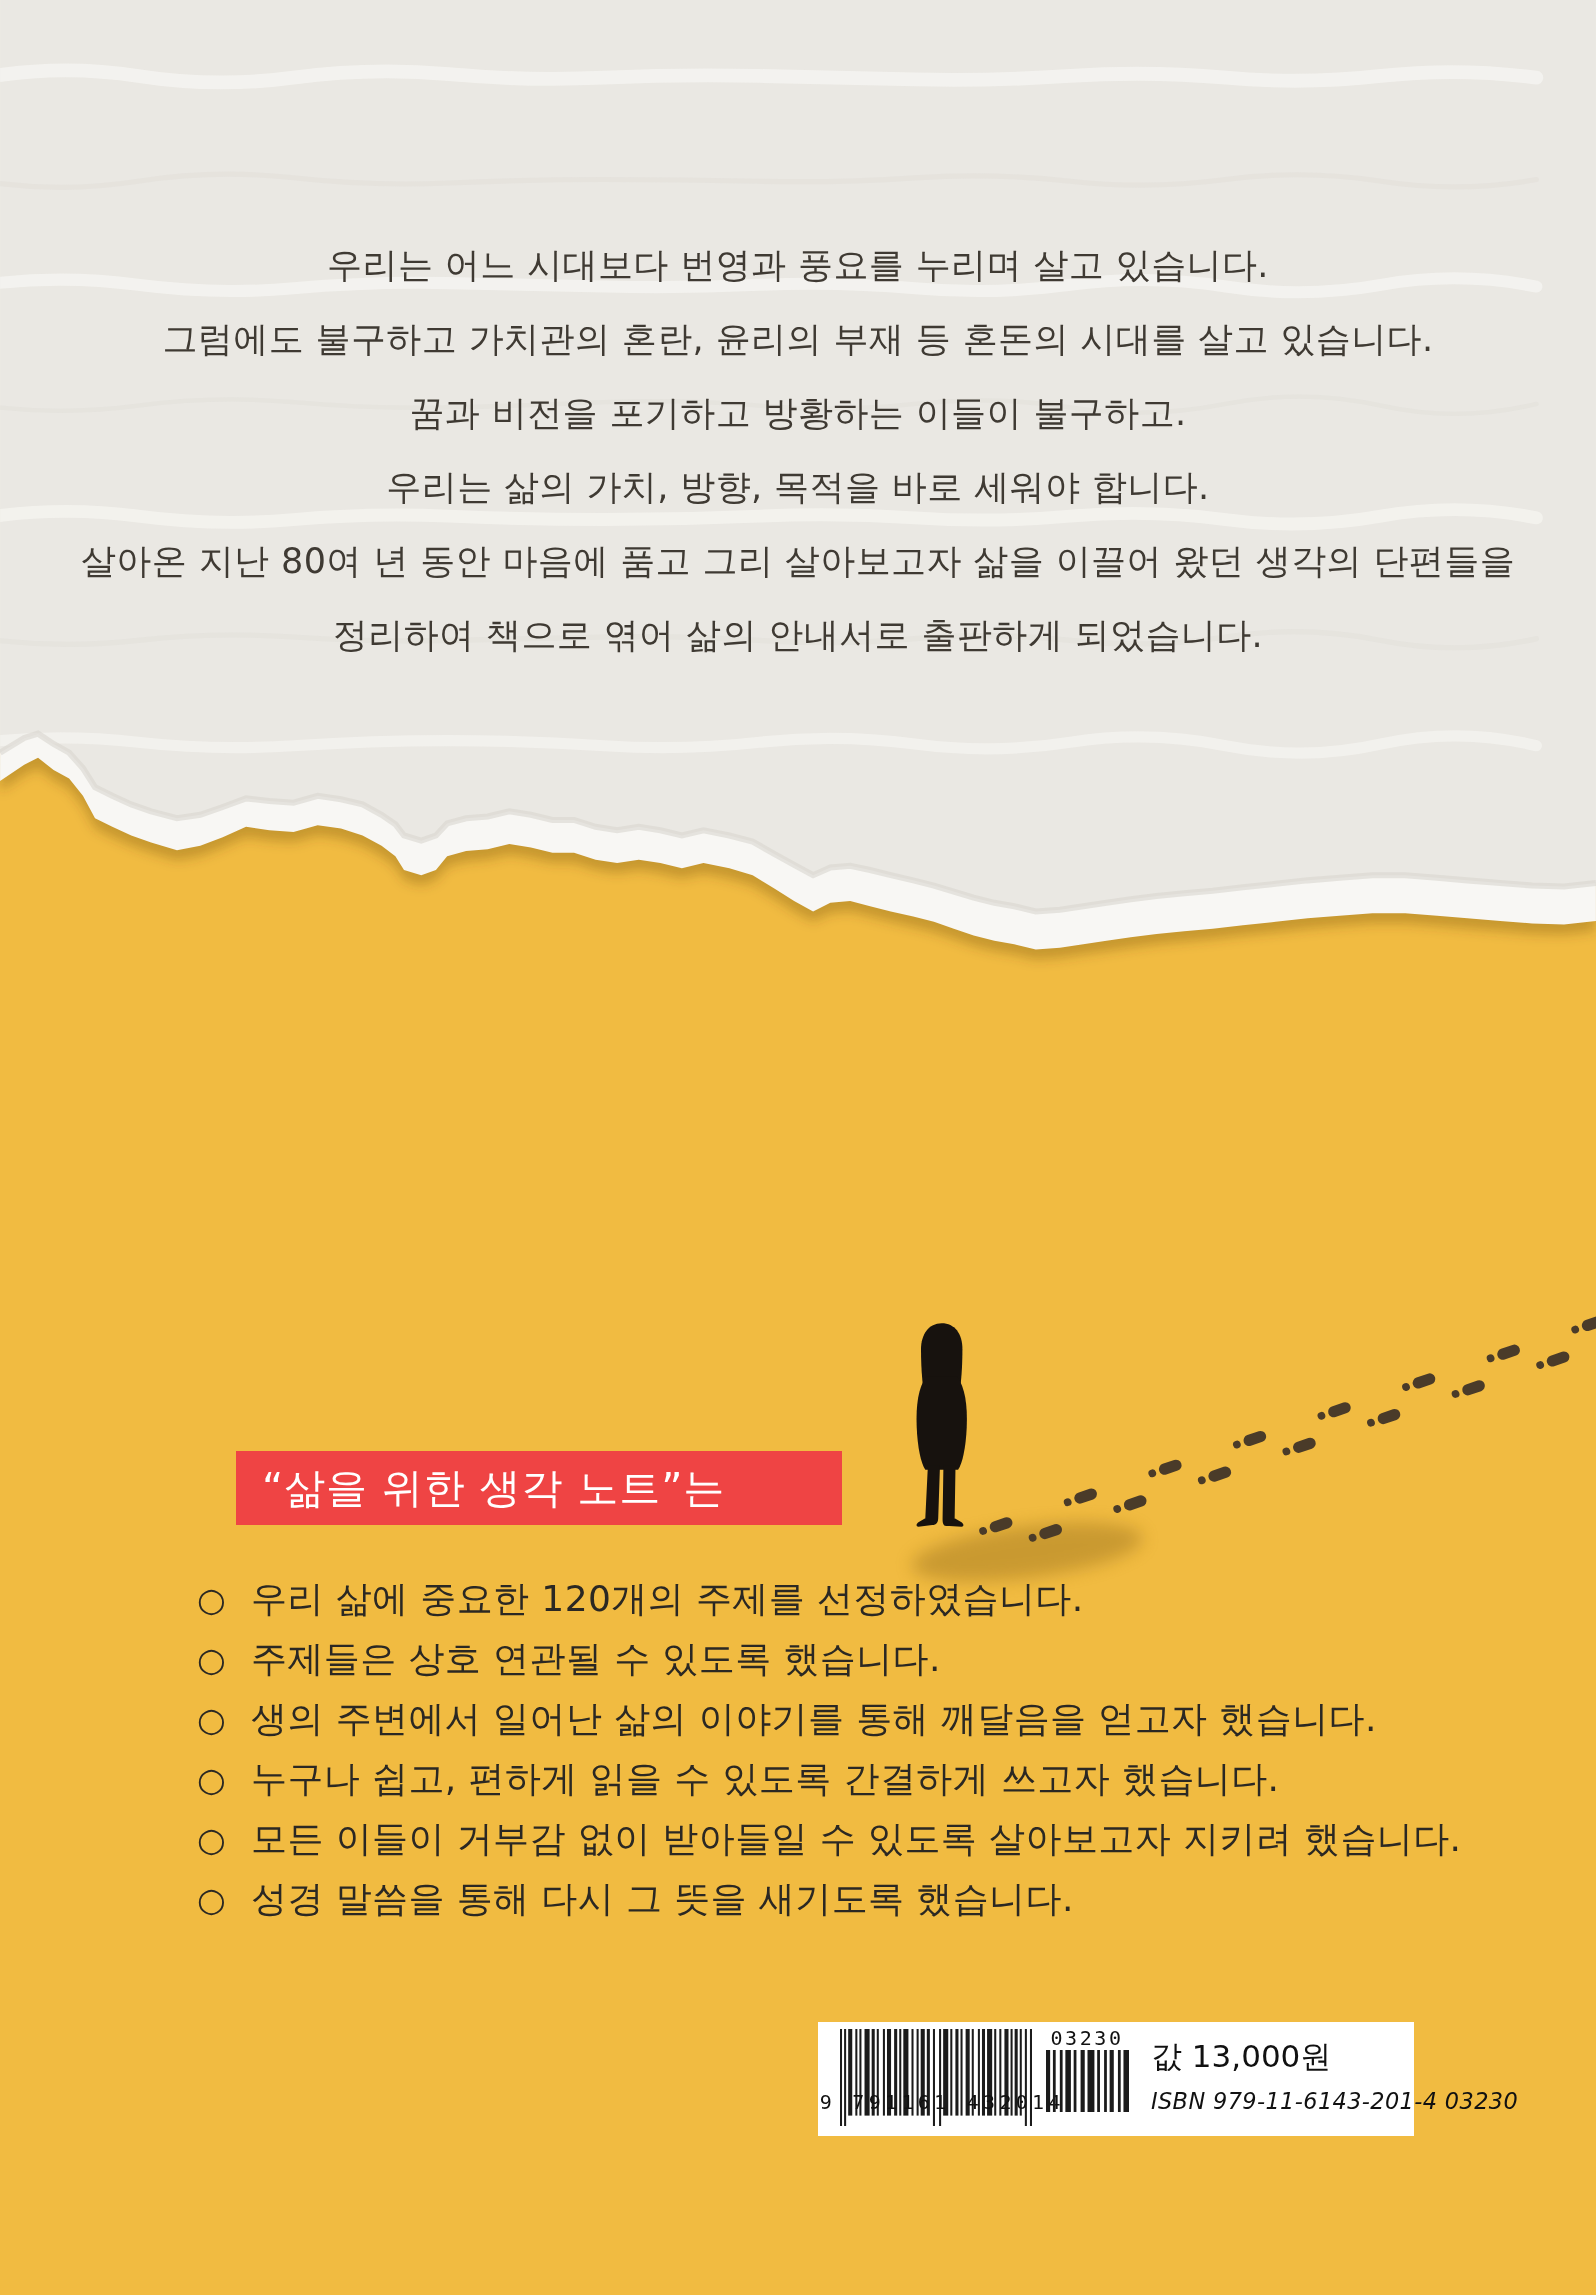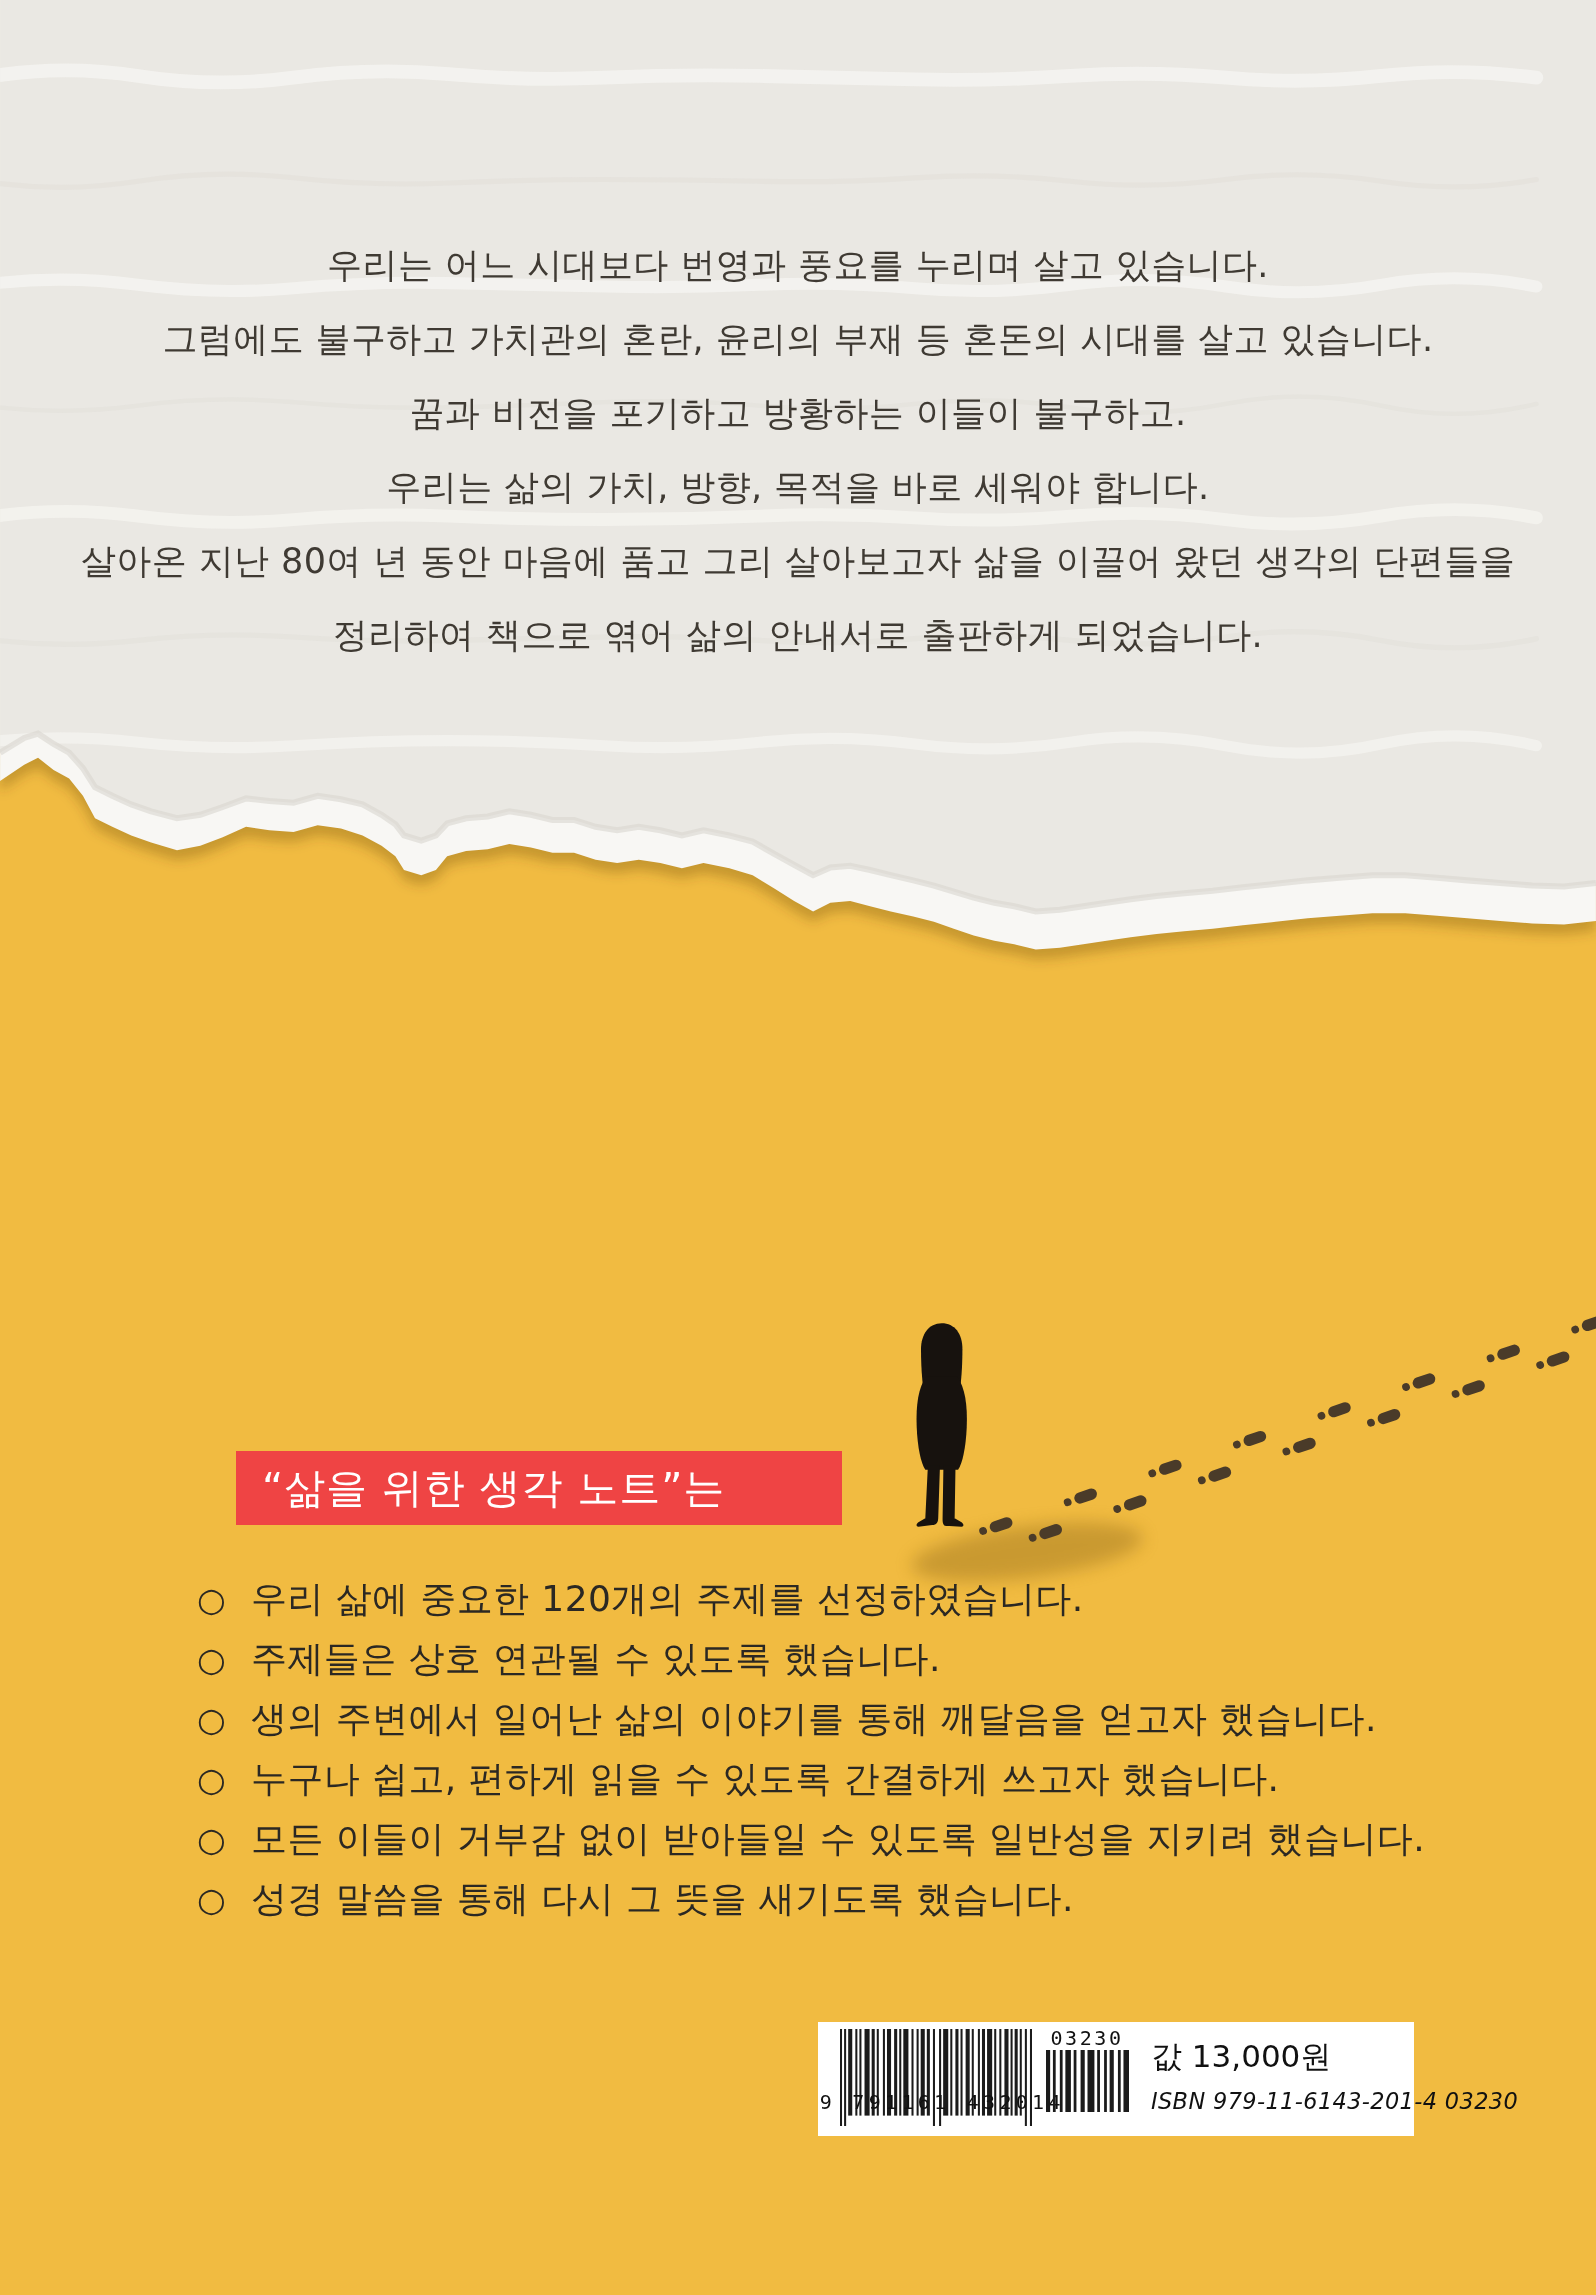--- a/index.html
+++ b/index.html
@@ -198,21 +198,21 @@
   <div class="item">
     <span class="marker">○</span>
     <span class="text">생의 주변에서 일어난 삶의 이야기를 통해 깨달음을 얻고자 했습니다.</span>
   </div>
   <div class="item">
     <span class="marker">○</span>
     <span class="text">누구나 쉽고, 편하게 읽을 수 있도록 간결하게 쓰고자 했습니다.</span>
   </div>
   <div class="item">
     <span class="marker">○</span>
-    <span class="text">모든 이들이 거부감 없이 받아들일 수 있도록 일반성을 지키려 했습니다.</span>
+    <span class="text">모든 이들이 거부감 없이 받아들일 수 있도록 살아보고자 지키려 했습니다.</span>
   </div>
   <div class="item">
     <span class="marker">○</span>
     <span class="text">성경 말씀을 통해 다시 그 뜻을 새기도록 했습니다.</span>
   </div>
 </div>
 
 <div class="barcode-panel">
   <svg class="bc-main" id="bc-main" width="192" height="97" viewBox="0 0 188 112" preserveAspectRatio="none">
       <rect x="0" y="0" width="2" height="112" fill="#1b1b1b"></rect>

